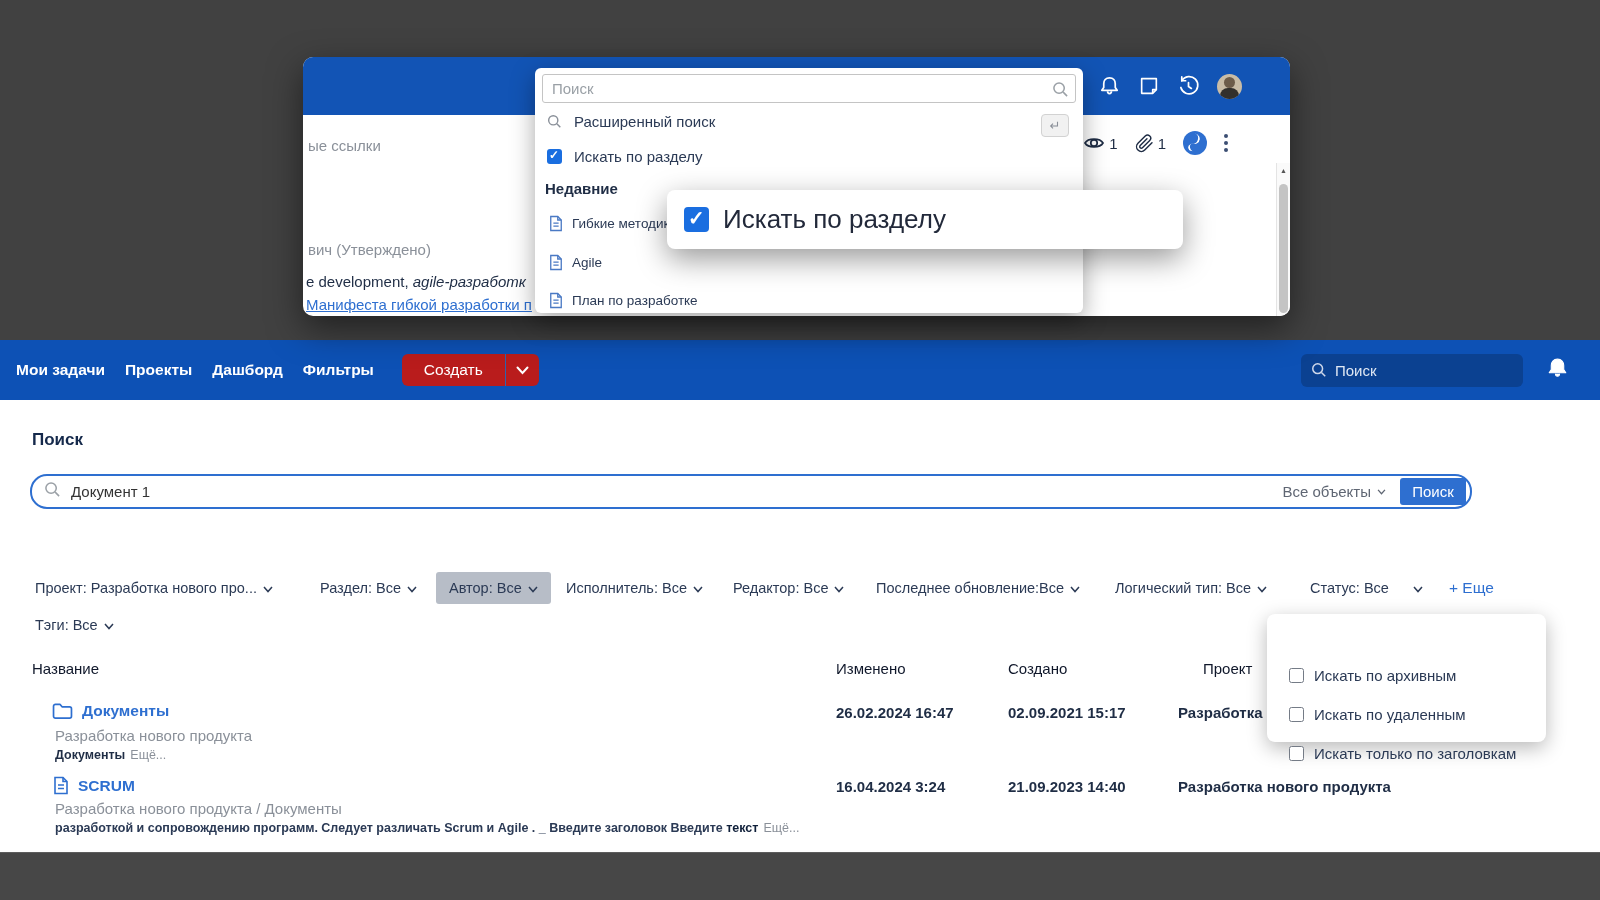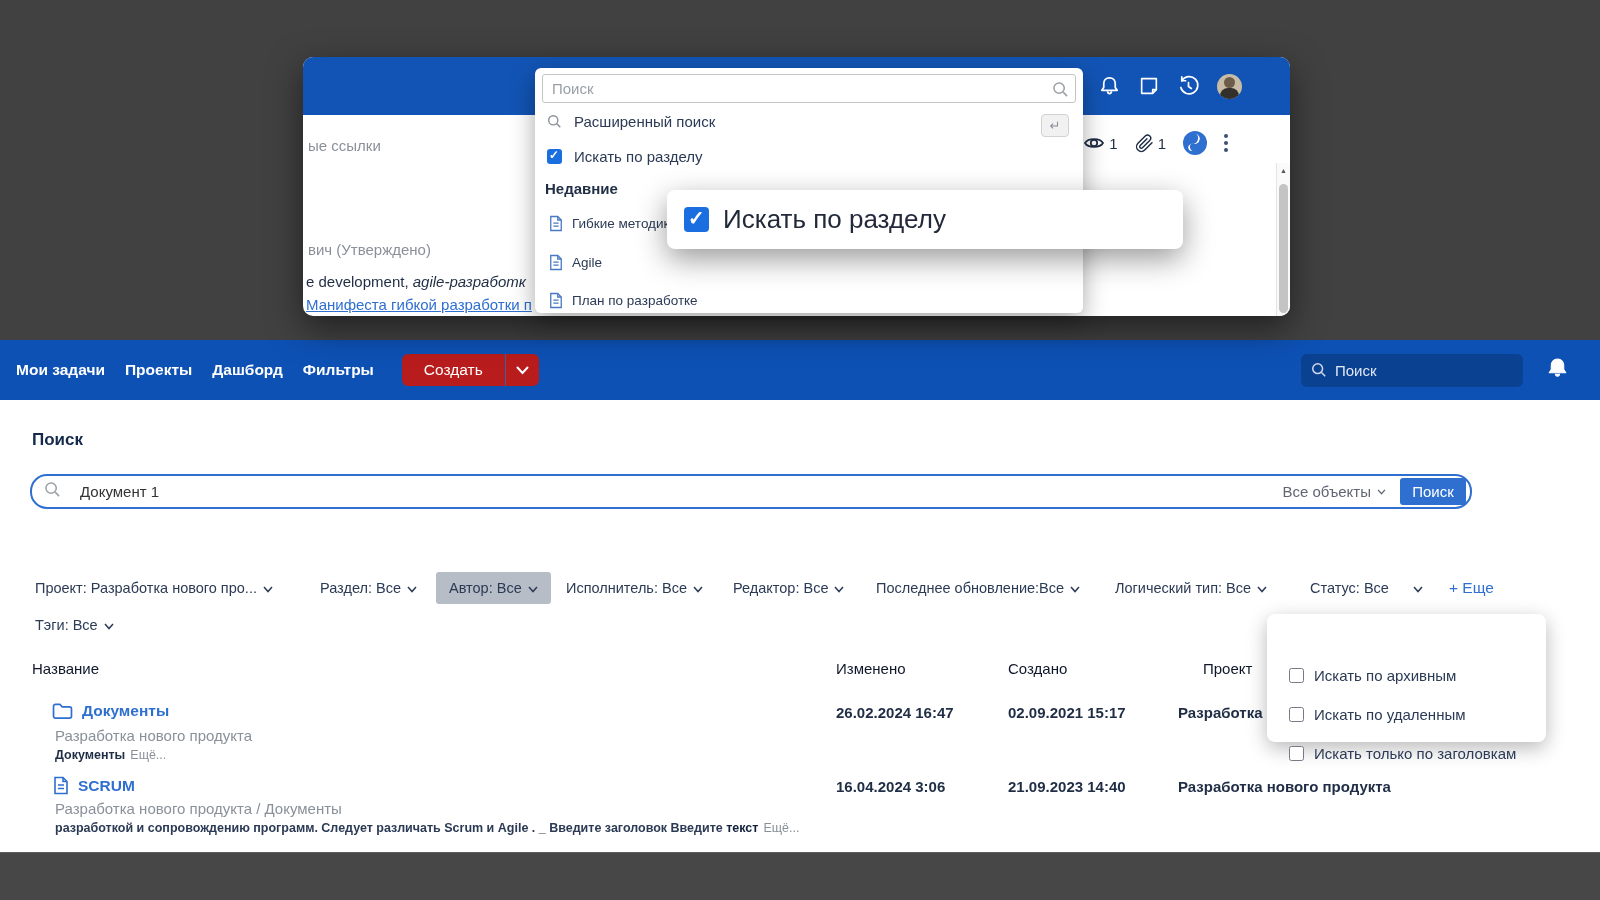--- a/index.html
+++ b/index.html
@@ -74,21 +74,21 @@
   .nav-search input { background:transparent; border:none; outline:none; color:#e8edf5; font-size:15px; width:160px; font-family:"Liberation Sans",sans-serif; }
   .nav-search input::placeholder { color:#dfe7f3; }
   .nav-bell { margin-right:30px; }
 
   
   .content { position:absolute; left:0; top:400px; width:1600px; height:452px; background:#fff; }
   .page-title { position:absolute; left:32px; top:30px; font-size:17px; font-weight:bold; color:#15294b; }
   .main-search { position:absolute; left:30px; top:74px; width:1442px; height:35px; border:2px solid #2e6fd0;
     border-radius:17px; display:flex; align-items:center; background:#fff; }
   .ms-mag { margin-left:12px; }
-  .ms-input { border:none; outline:none; flex:1; margin-left:19px; font-size:15px; color:#333; font-family:"Liberation Sans",sans-serif; }
+  .ms-input { border:none; outline:none; flex:1; margin-left:10px; font-size:15px; color:#333; font-family:"Liberation Sans",sans-serif; }
   .ms-scope { display:flex; align-items:center; gap:6px; color:#5f6673; font-size:15px; margin-right:14px; white-space:nowrap; cursor:pointer; }
   .ms-btn { width:66px; height:27px; background:#2e6fd0; color:#fff; font-size:15px; border:none; border-radius:3px;
     margin-right:4px; cursor:pointer; font-family:"Liberation Sans",sans-serif; }
 
   .filter { position:absolute; display:flex; align-items:center; gap:6px; font-size:14.5px; color:#2b3a55;
     white-space:nowrap; cursor:pointer; top:180px; }
   .filter svg { margin-top:2px; }
   .filter.chip { top:172px; background:#b7bdc7; padding:8px 13px; border-radius:3px; }
   .filter-more { position:absolute; left:1449px; top:179px; color:#2e6fd0; font-size:15.5px; cursor:pointer; white-space:nowrap; }
   .filter-tags { top:217px; }
@@ -363,21 +363,21 @@
     <div class="r-title" style="left:53px; top:376px;">
       <svg width="16" height="19" viewBox="0 0 16 19" fill="none" stroke="#2e6fd0" stroke-width="1.6">
           <path d="M2 1.5h8l4 4v12H2z"></path>
           <path d="M10 1.5v4h4"></path>
           <path d="M5 9h6M5 12.5h6"></path>
         </svg>
       <span class="r-link">SCRUM</span>
     </div>
     <span class="r-path" style="left:55px; top:400px;">Разработка нового продукта / Документы</span>
     <span class="r-snippet" style="left:55px; top:421px;"><span>разработкой и сопровождению программ. Следует различать Scrum и Agile . _ Введите заголовок Введите </span><span class="xb">текст</span><span class="more">Ещё...</span></span>
-    <span class="r-date" style="left:836px; top:378px;">16.04.2024 3:06</span>
+    <span class="r-date" style="left:836px; top:378px;">16.04.2024 3:24</span>
     <span class="r-date" style="left:1008px; top:378px;">21.09.2023 14:40</span>
     <span class="r-date" style="left:1178px; top:378px;">Разработка нового продукта</span>
   </div>
 
 
   <div class="options-dd">
     <div class="od-row" style="top:17px;">
       <span class="cb empty"></span>
       <span>Искать по архивным</span>
     </div>

